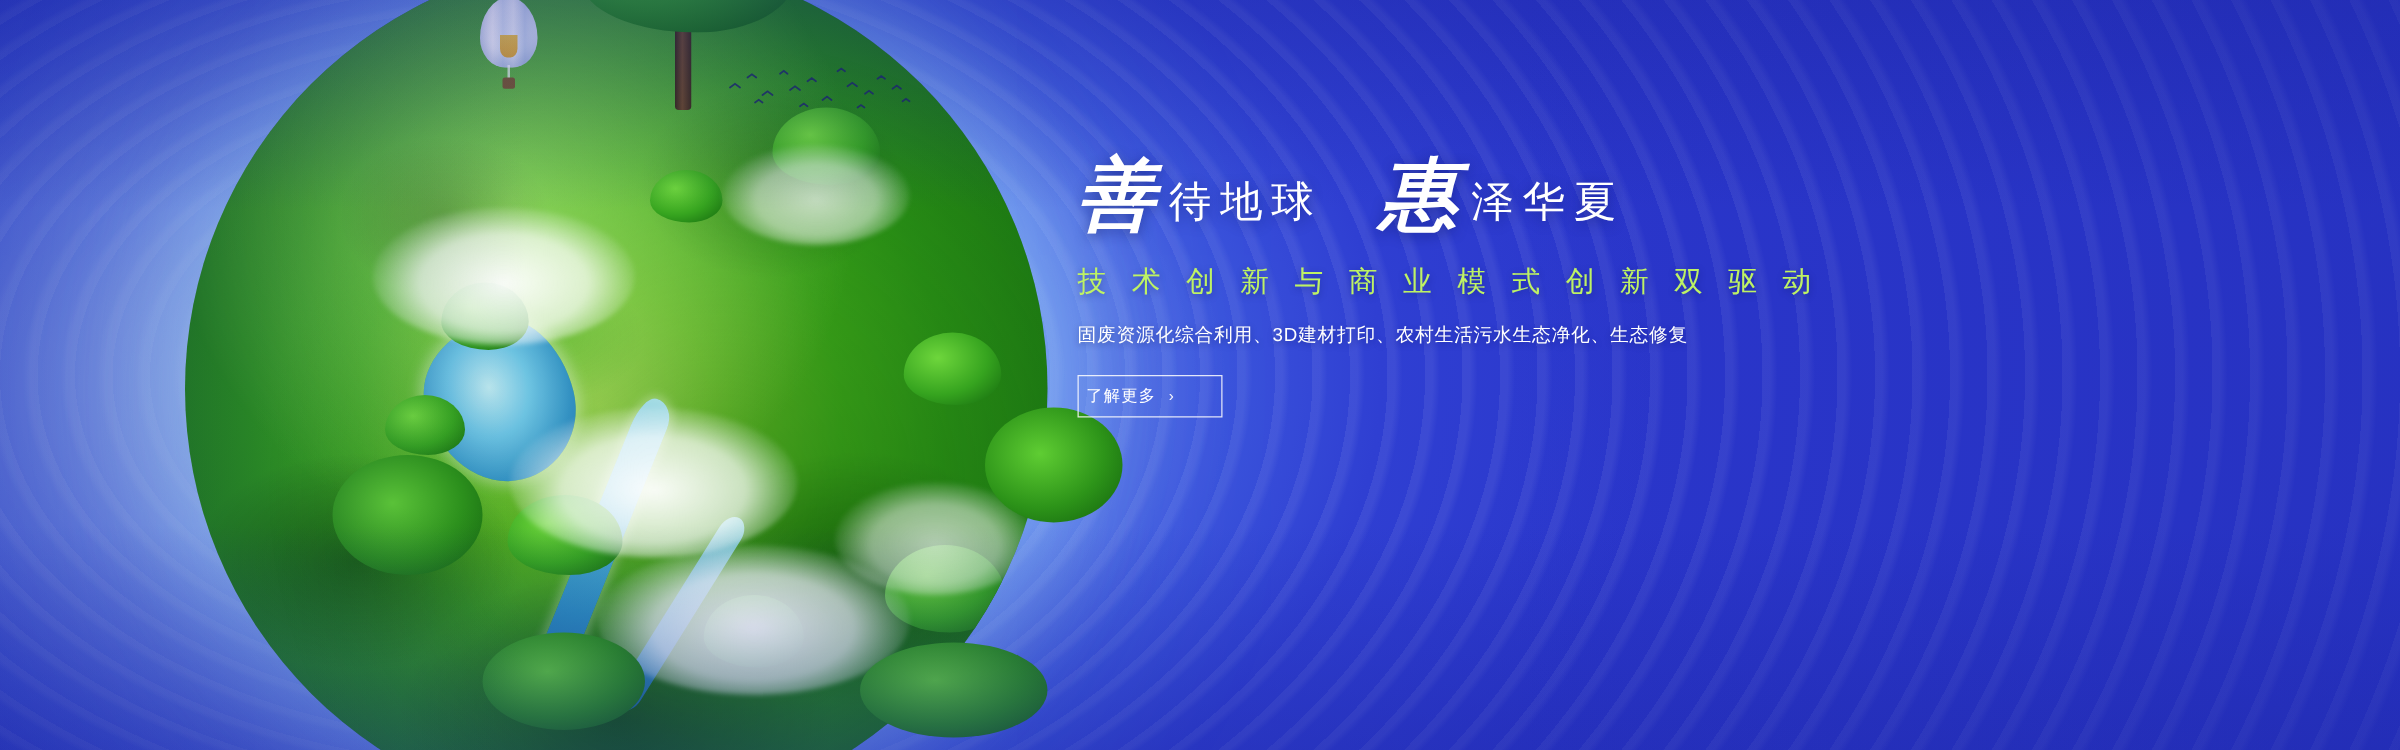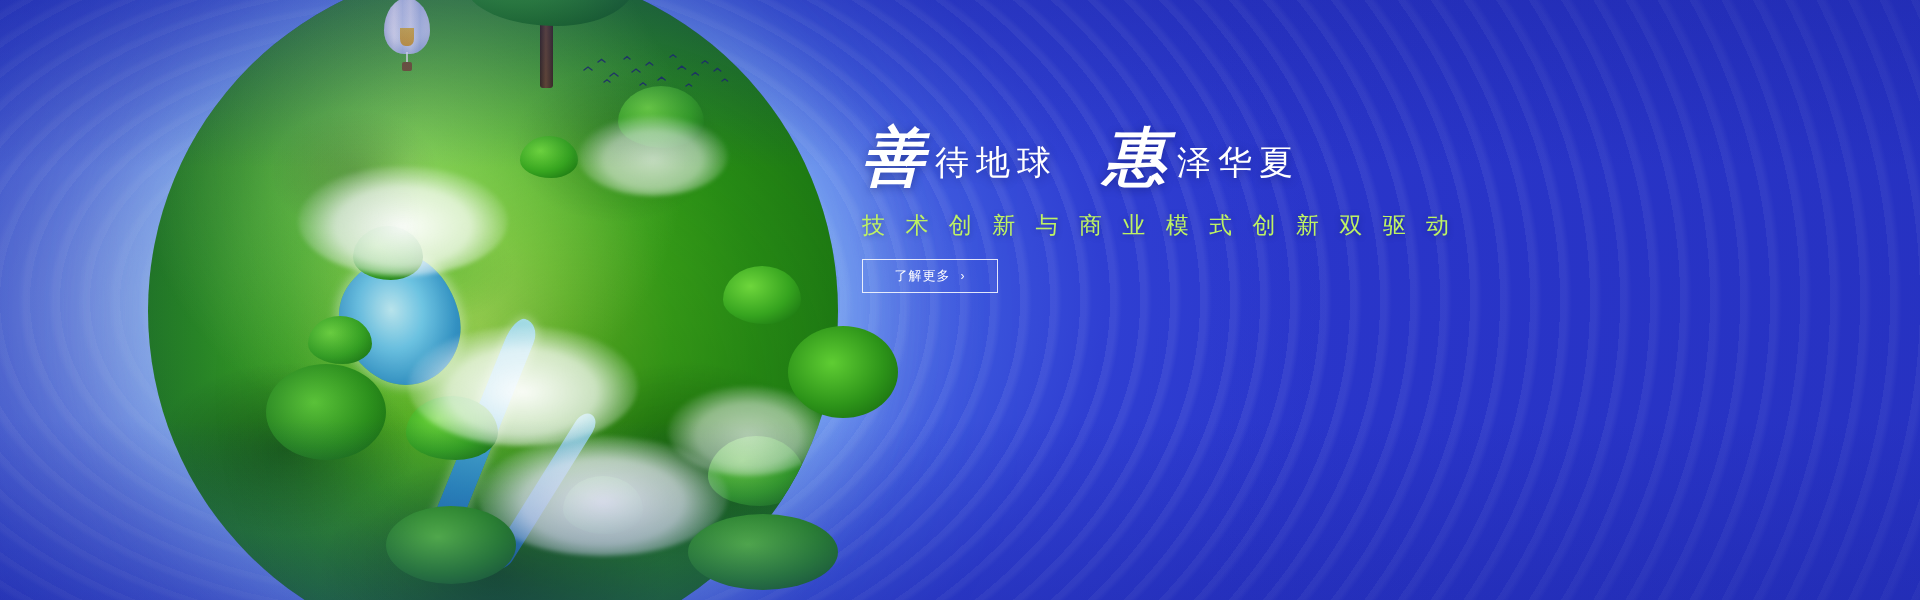--- a/index.html
+++ b/index.html
@@ -274,23 +274,22 @@
     color: #ffffff;
     font-size: 15px;
     letter-spacing: 0.6px;
     white-space: nowrap;
     margin-bottom: 22px;
     text-shadow: 0 1px 5px rgba(10,20,90,0.4);
   }
   .more-btn {
     display: inline-flex;
     align-items: center;
-    justify-content: center;
     gap: 10px;
-    width: 136px;
+    width: 116px;
     height: 34px;
     border: 1px solid rgba(255,255,255,0.85);
     background: transparent;
     color: #ffffff;
     font-size: 13px;
     letter-spacing: 1px;
     cursor: pointer;
     font-family: "Liberation Sans", "DejaVu Sans", sans-serif;
   }
   .more-btn .chev { font-size: 12px; line-height: 1; opacity: .95; }
@@ -375,20 +374,21 @@
     <div class="headline">
       <span class="hl-big">善</span>
       <span class="hl-small">待地球</span>
       <span class="hl-gap"></span>
       <span class="hl-big">惠</span>
       <span class="hl-small">泽华夏</span>
     </div>
 
     <div class="subtitle">技 术 创 新 与 商 业 模 式 创 新 双 驱 动</div>
 
+    <div class="desc">固废资源化综合利用、3D建材打印、农村生活污水生态净化、生态修复</div>
 
     <button class="more-btn">
       <span>了解更多</span>
       <span class="chev">›</span>
     </button>
 
   </div>
 </div>
 
 </body></html>

